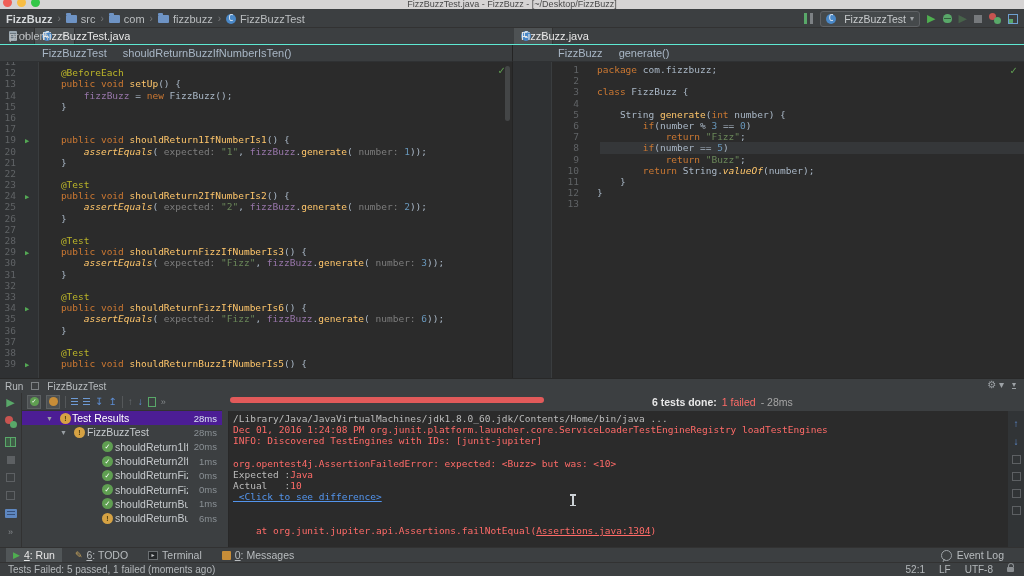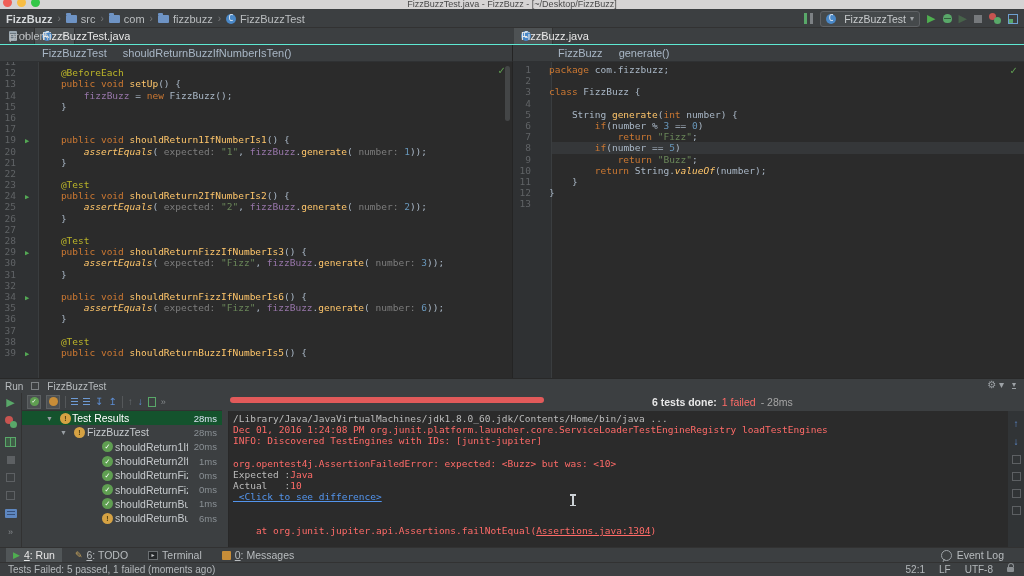--- a/index.html
+++ b/index.html
@@ -45,21 +45,21 @@
   
   .crumbbar{position:absolute;top:45px;height:17px;background:#3a3d3f;border-bottom:1px solid #2f3133;box-sizing:border-box;font-size:11px;color:#a9b7c6;display:flex;align-items:center;gap:16px;}
   #crumb-left{left:0;width:512px;padding-left:42px;box-sizing:border-box;}
   #crumb-right{left:512px;width:512px;padding-left:45px;box-sizing:border-box;border-left:1px solid #242424;}
   
   .editor{position:absolute;top:62px;height:316px;overflow:hidden;background:#2b2b2b;}
   #editor-left{left:0;width:512px;}
   #editor-right{left:512px;width:512px;border-left:1px solid #242424;box-sizing:border-box;}
   .gutterstrip{position:absolute;left:0;top:0;bottom:0;width:38px;background:#2f3133;border-right:1px solid #3a3d3f;}
   .lines{position:absolute;left:0;right:0;}
-  #editor-left .lines{top:-6px;} #editor-right .lines{top:2px;}
+  #editor-left .lines{top:-6px;} #editor-right .lines{top:2px;margin-left:48px;}
   .cline{height:11.2px;white-space:pre;font-family:"DejaVu Sans Mono",monospace;font-size:9.5px;line-height:11.2px;color:#a9b7c6;position:relative;}
   .cline.hl{background:linear-gradient(to right,rgba(0,0,0,0) 39px,#353739 39px);}
   .gnum{display:inline-block;width:16px;text-align:right;color:#606366;}
   #editor-right .gnum{width:18px;}
   .gicon{display:inline-block;width:22px;text-align:center;color:#53a854;font-size:7px;}
   #editor-right .gicon{width:18px;}
   .tk-k{color:#cc7832;} .tk-a{color:#bbb529;} .tk-m{color:#ffc66b;}
   .tk-mi{color:#ffc66b;font-style:italic;} .tk-f{color:#9876aa;}
   .tk-s{color:#6a8759;} .tk-n{color:#6897bb;} .tk-h{color:#7d7d7d;} .tk-p{color:#a9b7c6;}
   .edcheck{position:absolute;top:3px;right:6px;color:#5f9e51;font-size:10px;}
@@ -94,21 +94,21 @@
   .more{color:#85898c;font-size:9px;}
   
   #progressbar{position:absolute;left:230px;top:18px;width:314px;height:6px;border-radius:3px;}
   #progresstext{position:absolute;left:652px;top:14px;height:18px;display:flex;align-items:center;gap:5px;font-size:10.5px;}
   #progresstext .t-done{color:#e8e8e8;font-weight:bold;}
   #progresstext .t-fail{color:#ff6b68;}
   #progresstext .t-time{color:#a5a5a5;}
   
   #testtree{position:absolute;left:22px;top:32px;width:200px;height:137px;overflow:hidden;font-size:10.5px;}
   .trow{position:relative;height:14.3px;display:flex;align-items:center;color:#c6cacd;}
-  .trow.sel{background:#14532d;color:#ffffff;}
+  .trow.sel{background:#4c1d95;color:#ffffff;}
   .texp{position:absolute;color:#9aa0a5;font-size:7px;}
   .tico{position:absolute;width:11px;height:11px;border-radius:50%;color:#fff;font-size:7px;line-height:11px;text-align:center;}
   .tico.pass{background:#5f9e51;} .tico.fail{background:#d6a243;color:#4d3c10;font-weight:bold;}
   .tlabel{position:absolute;white-space:nowrap;overflow:hidden;}
   .ttime{position:absolute;right:5px;color:#8a9095;font-size:9.5px;}
   .trow.sel .ttime{color:#d9e3f2;}
   
   #console{position:absolute;left:228px;top:32px;width:780px;height:137px;background:#2b2b2b;border-left:1px solid #282828;overflow:hidden;box-sizing:border-box;}
   #console .cwrap{position:absolute;left:4px;top:2px;right:0;}
   .csline{height:11.2px;white-space:pre;font-family:"DejaVu Sans Mono",monospace;font-size:9.5px;line-height:11.2px;}
@@ -242,20 +242,21 @@
         <div class="cline"><span class="gnum">23</span><span class="gicon"></span><span class="code"><span class="tk-a">    @Test</span></span></div>
         <div class="cline"><span class="gnum">24</span><span class="gicon">▶</span><span class="code"><span class="tk-k">    public void</span><span class="tk-p"> </span><span class="tk-m">shouldReturn2IfNumberIs2</span><span class="tk-p">() {</span></span></div>
         <div class="cline"><span class="gnum">25</span><span class="gicon"></span><span class="code"><span class="tk-mi">        assertEquals</span><span class="tk-p">( </span><span class="tk-h">expected: </span><span class="tk-s">"2"</span><span class="tk-p">, </span><span class="tk-f">fizzBuzz</span><span class="tk-p">.</span><span class="tk-m">generate</span><span class="tk-p">( </span><span class="tk-h">number: </span><span class="tk-n">2</span><span class="tk-p">));</span></span></div>
         <div class="cline"><span class="gnum">26</span><span class="gicon"></span><span class="code"><span class="tk-p">    }</span></span></div>
         <div class="cline"><span class="gnum">27</span><span class="gicon"></span><span class="code"></span></div>
         <div class="cline"><span class="gnum">28</span><span class="gicon"></span><span class="code"><span class="tk-a">    @Test</span></span></div>
         <div class="cline"><span class="gnum">29</span><span class="gicon">▶</span><span class="code"><span class="tk-k">    public void</span><span class="tk-p"> </span><span class="tk-m">shouldReturnFizzIfNumberIs3</span><span class="tk-p">() {</span></span></div>
         <div class="cline"><span class="gnum">30</span><span class="gicon"></span><span class="code"><span class="tk-mi">        assertEquals</span><span class="tk-p">( </span><span class="tk-h">expected: </span><span class="tk-s">"Fizz"</span><span class="tk-p">, </span><span class="tk-f">fizzBuzz</span><span class="tk-p">.</span><span class="tk-m">generate</span><span class="tk-p">( </span><span class="tk-h">number: </span><span class="tk-n">3</span><span class="tk-p">));</span></span></div>
         <div class="cline"><span class="gnum">31</span><span class="gicon"></span><span class="code"><span class="tk-p">    }</span></span></div>
         <div class="cline"><span class="gnum">32</span><span class="gicon"></span><span class="code"></span></div>
+        <div class="cline"><span class="gnum">33</span><span class="gicon"></span><span class="code"><span class="tk-a">    @Test</span></span></div>
         <div class="cline"><span class="gnum">34</span><span class="gicon">▶</span><span class="code"><span class="tk-k">    public void</span><span class="tk-p"> </span><span class="tk-m">shouldReturnFizzIfNumberIs6</span><span class="tk-p">() {</span></span></div>
         <div class="cline"><span class="gnum">35</span><span class="gicon"></span><span class="code"><span class="tk-mi">        assertEquals</span><span class="tk-p">( </span><span class="tk-h">expected: </span><span class="tk-s">"Fizz"</span><span class="tk-p">, </span><span class="tk-f">fizzBuzz</span><span class="tk-p">.</span><span class="tk-m">generate</span><span class="tk-p">( </span><span class="tk-h">number: </span><span class="tk-n">6</span><span class="tk-p">));</span></span></div>
         <div class="cline"><span class="gnum">36</span><span class="gicon"></span><span class="code"><span class="tk-p">    }</span></span></div>
         <div class="cline"><span class="gnum">37</span><span class="gicon"></span><span class="code"></span></div>
         <div class="cline"><span class="gnum">38</span><span class="gicon"></span><span class="code"><span class="tk-a">    @Test</span></span></div>
         <div class="cline"><span class="gnum">39</span><span class="gicon">▶</span><span class="code"><span class="tk-k">    public void</span><span class="tk-p"> </span><span class="tk-m">shouldReturnBuzzIfNumberIs5</span><span class="tk-p">() {</span></span></div>
       </div>
     <span class="edcheck">✓</span>
     <div class="scrollthumb"></div>
   </div>

